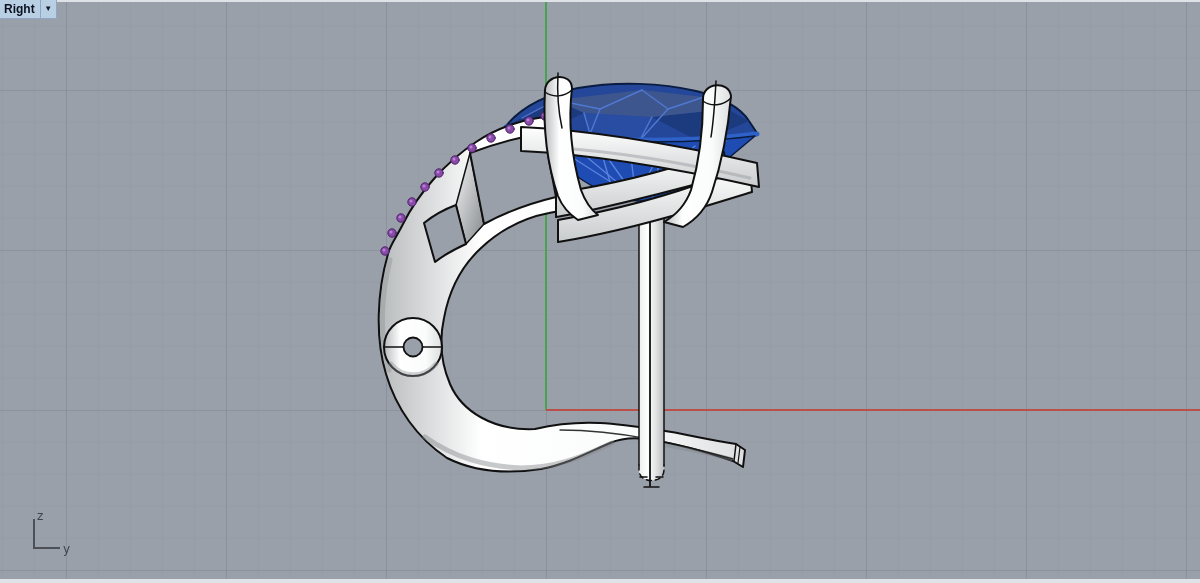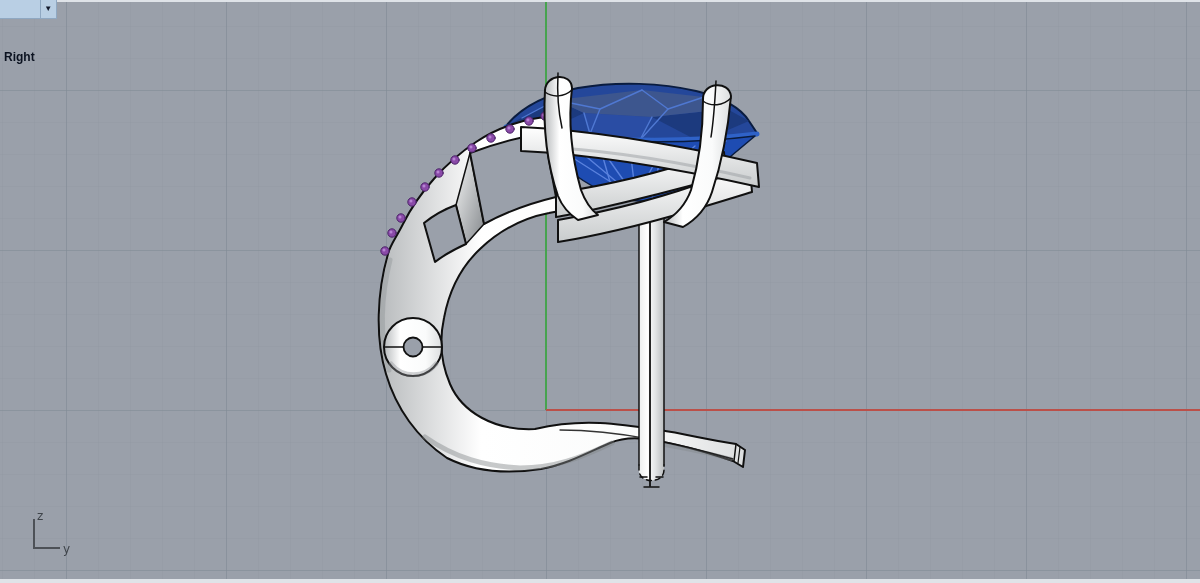--- a/index.html
+++ b/index.html
@@ -16,21 +16,21 @@
   .vp-label{
     position:absolute;top:0;left:0;z-index:5;
     display:flex;align-items:stretch;
     height:18px;line-height:18px;
     background:var(--label-bg,#b9cfe4);
     color:var(--label-text,#0b1220);
     font-size:12px;font-weight:bold;
     border-right:1px solid #8fa8c2;border-bottom:1px solid #8fa8c2;
     cursor:default;user-select:none;
   }
-  .vp-label .title{padding:0 5px 16px 4px;margin-top:48px;}
+  .vp-label .title{padding:0 5px 16px 4px;}
   .vp-label .dd{
     width:15px;text-align:center;
     border-left:1px solid #8fa8c2;
     font-size:8px;font-weight:normal;line-height:18px;color:#11182a;
   }
   svg{display:block;}
   .gizmo-text{fill:#3e4349;font-family:"DejaVu Sans",sans-serif;font-size:12px;}
 </style>
 </head>
 <body>

